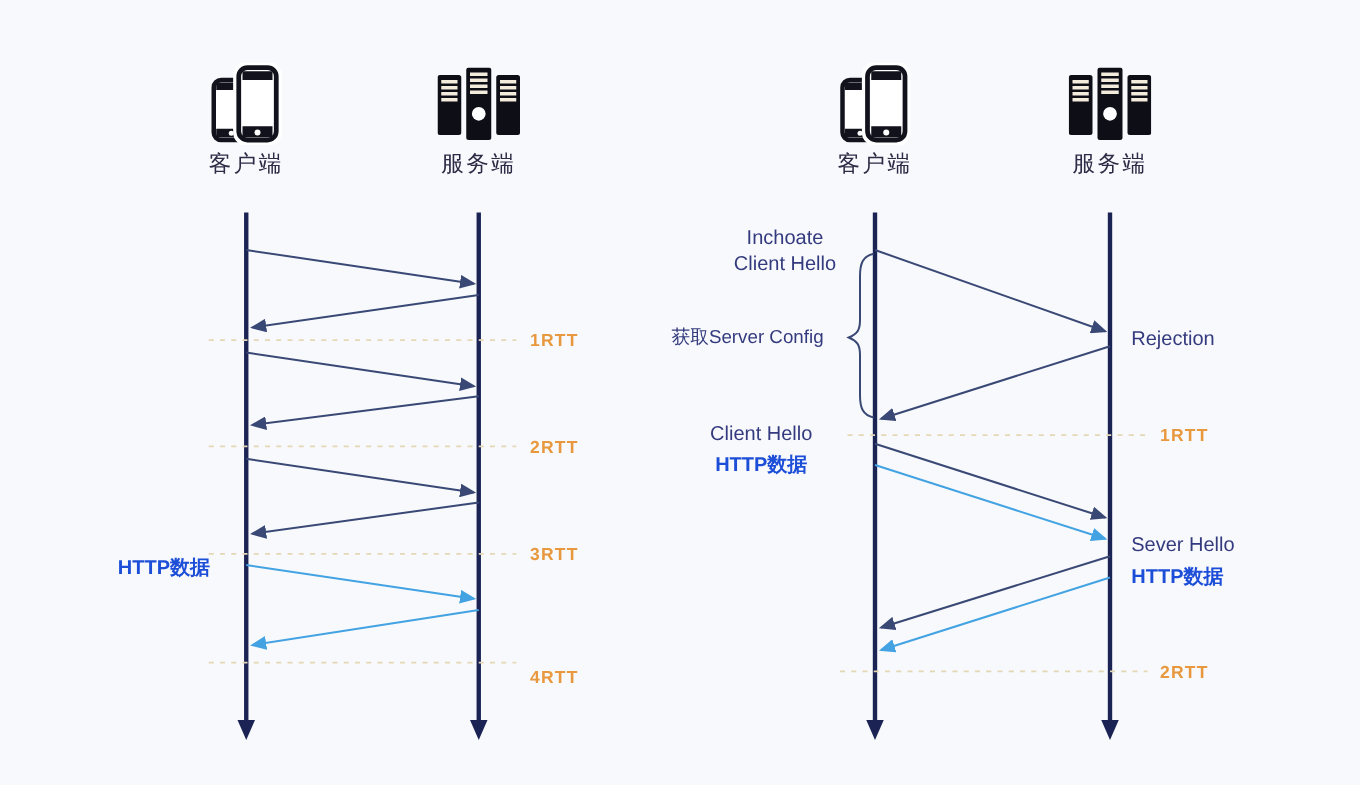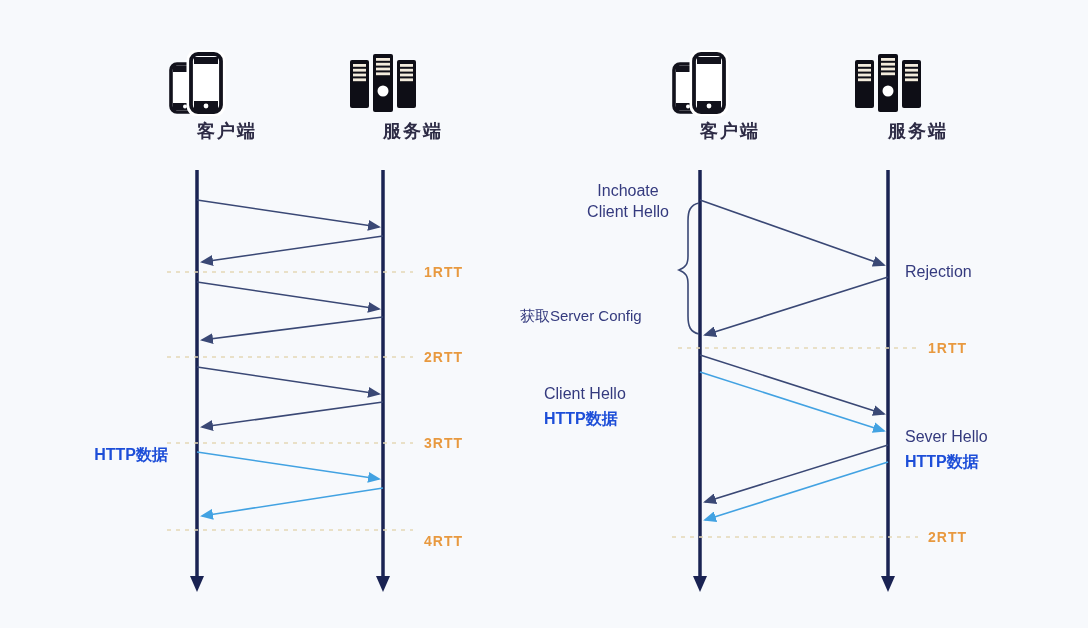--- a/index.html
+++ b/index.html
@@ -5,27 +5,27 @@
   html,body{margin:0;padding:0;}
   body{
     width:1088px;height:628px;
     background:#f7f9fc;
     font-family:"Liberation Sans", sans-serif;
     overflow:hidden;
   }
   .canvas{position:relative;width:1088px;height:628px;background:#f7f9fc;}
   .lines{position:absolute;left:0;top:0;}
   .lbl{position:absolute;height:22px;line-height:22px;font-size:16px;color:#343a7e;white-space:nowrap;}
-  .actor{font-size:18px;font-weight:700;color:#2d2b45;text-align:right;letter-spacing:2px;}
+  .actor{font-size:18px;font-weight:400;color:#2d2b45;text-align:center;letter-spacing:2px;}
   .step{font-weight:500;text-align:right;}
   .eng{font-weight:500;}
   .blue-txt{color:#1d4ed8;font-weight:700;}
   .rtt{color:#e8993f;font-weight:700;font-size:14px;letter-spacing:1px;}
   .center{text-align:center;}
-  .right{text-align:left;margin-top:46px;}
+  .right{text-align:center;}
   .icon{position:absolute;}
 </style>
 </head>
 <body>
 
 <div class="canvas">
 
   <svg class="lines" width="1088" height="628" viewBox="0 0 1088 628">
     <defs>
       <marker id="mDark" markerUnits="userSpaceOnUse" markerWidth="13" markerHeight="11" refX="11" refY="5.5" orient="auto">

